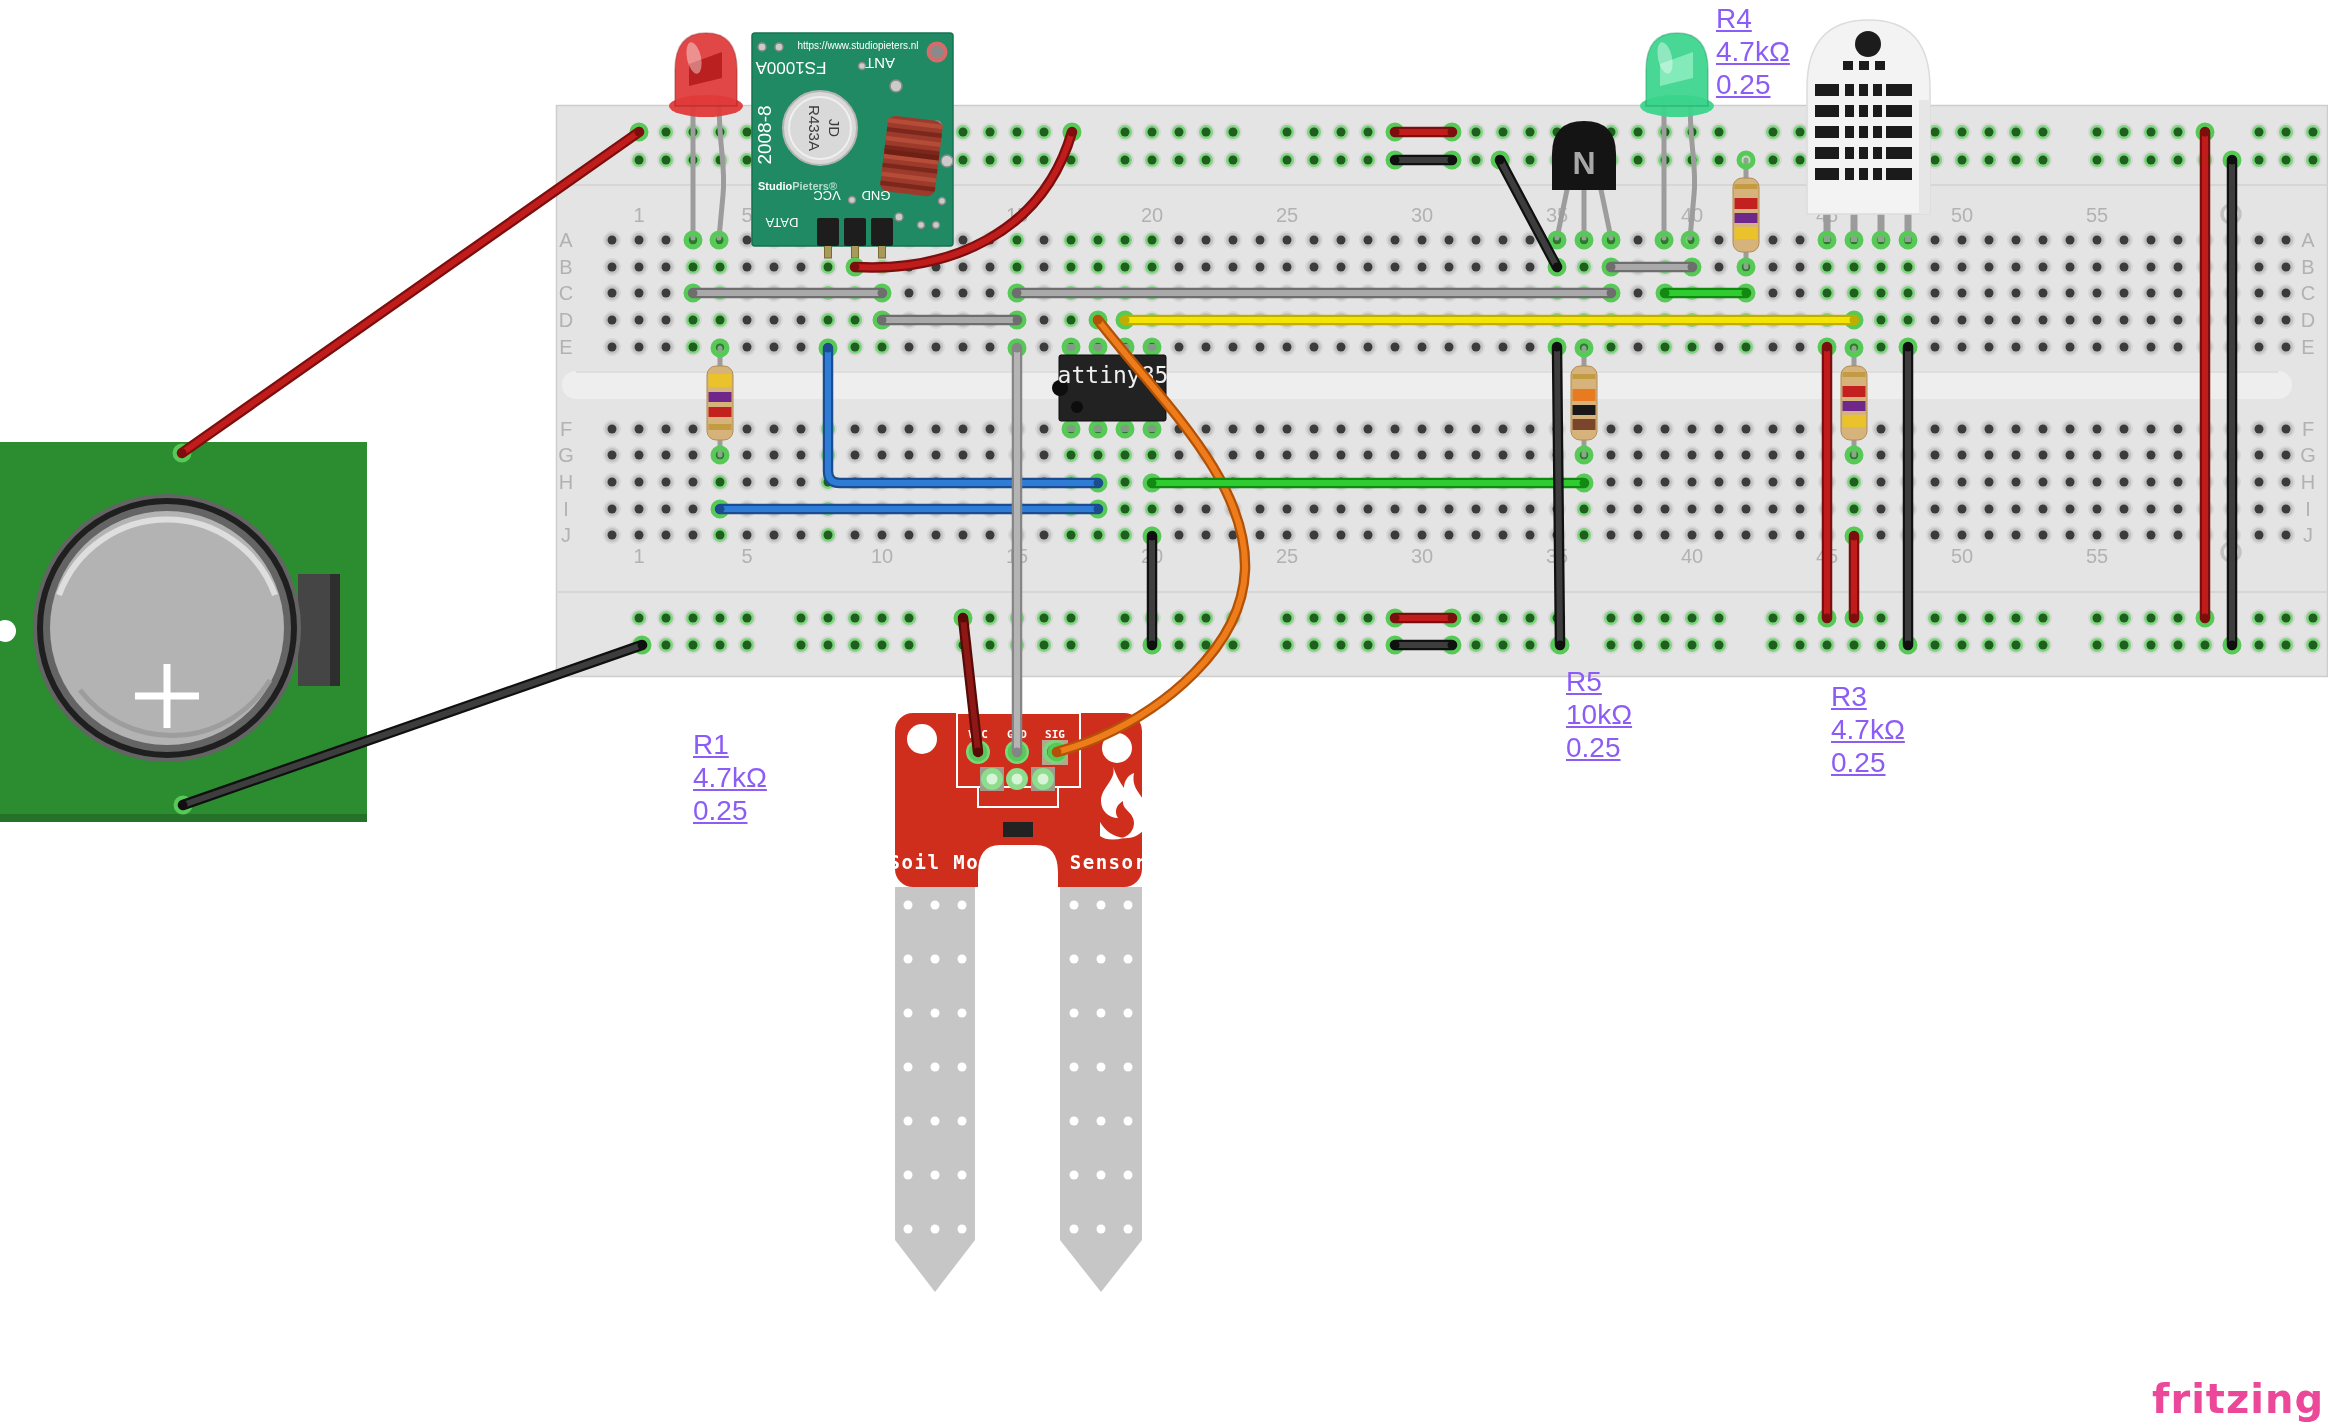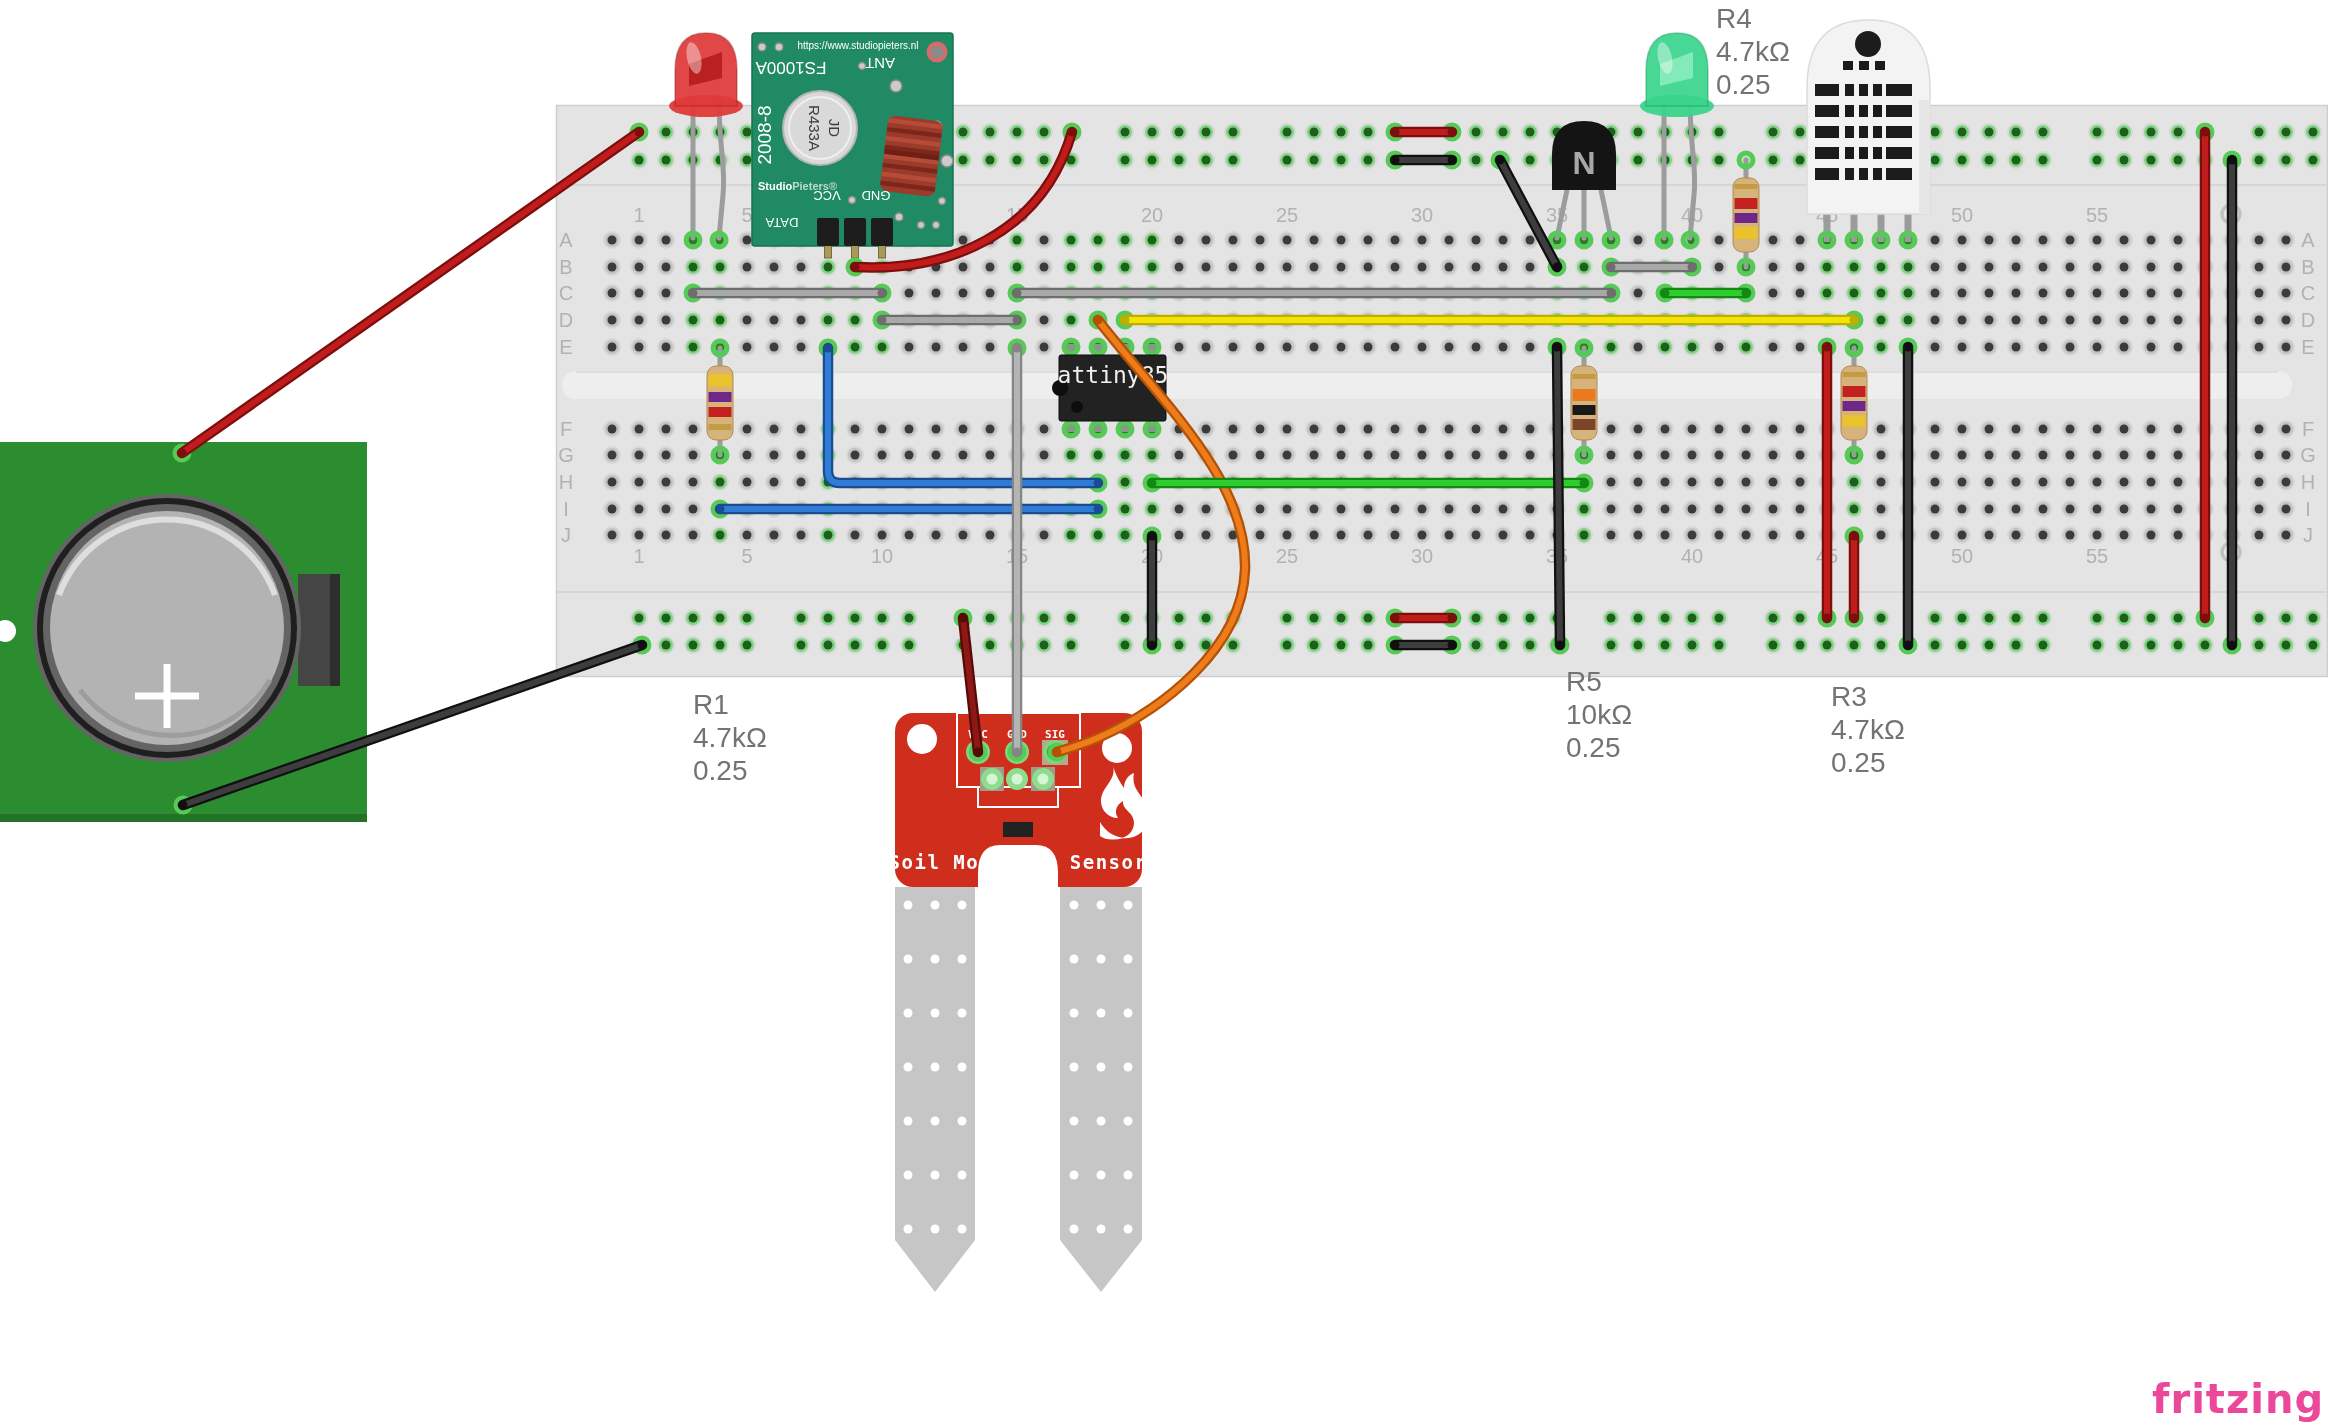--- a/index.html
+++ b/index.html
@@ -1,19 +1,19 @@
 <!DOCTYPE html>
 <html><head>
 <meta charset="utf-8">
 <style>
   html,body{margin:0;padding:0;background:#fff;}
   #canvas{position:relative;width:2328px;height:1428px;background:#ffffff;overflow:hidden;
           font-family:"Liberation Sans", sans-serif;}
   svg{position:absolute;left:0;top:0;}
-  .part-label{position:absolute;font:28px/33px "Liberation Sans", sans-serif;color:#737373;z-index:5;}
+  .part-label{position:absolute;font:28px/33px "Liberation Sans", sans-serif;color:#8b5cf6;z-index:5;text-decoration:underline;}
   .watermark{position:absolute;left:2152px;top:1376px;font-family:"DejaVu Sans", sans-serif;
              font-size:40px;font-weight:bold;color:#ec4899;letter-spacing:1px;z-index:5;}
   text{font-family:"Liberation Sans", sans-serif;}
   .mtext{fill:#ffffff;}
   .t-url{font-size:10px;text-anchor:middle;}
   .t-fs{font-size:17px;text-anchor:middle;}
   .t-ant{font-size:15px;text-anchor:middle;}
   .t-date{font-size:19px;text-anchor:middle;}
   .t-res{font-size:15px;text-anchor:middle;fill:#3c3c3c;font-family:"Liberation Sans",sans-serif;}
   .t-brand{font-size:11px;font-weight:bold;}
@@ -3109,21 +3109,21 @@
           <circle cx="1017" cy="348" r="7" fill="rgba(87,201,87,0.25)" stroke="#57c957" stroke-width="5"></circle>
           <circle cx="1017" cy="752" r="7" fill="rgba(87,201,87,0.25)" stroke="#57c957" stroke-width="5"></circle>
           <path d="M1017,348 L1017,752" fill="none" stroke="#858585" stroke-width="10.5" stroke-linecap="round"></path>
           <path d="M1017,348 L1017,752" fill="none" stroke="#b4b4b4" stroke-width="6" stroke-linecap="round"></path>
           <circle cx="1017" cy="348" r="4.5" fill="#858585"></circle>
           <circle cx="1017" cy="752" r="4.5" fill="#858585"></circle>
         </g>
       </g>
   </svg>
 
-  <div class="part-label" style="left:693px;top:688px">
+  <div class="part-label" style="left:693px;top:728px">
     <div>R1</div>
     <div>4.7kΩ</div>
     <div>0.25</div>
   </div>
   <div class="part-label" style="left:1716px;top:2px">
     <div>R4</div>
     <div>4.7kΩ</div>
     <div>0.25</div>
   </div>
   <div class="part-label" style="left:1566px;top:665px">

